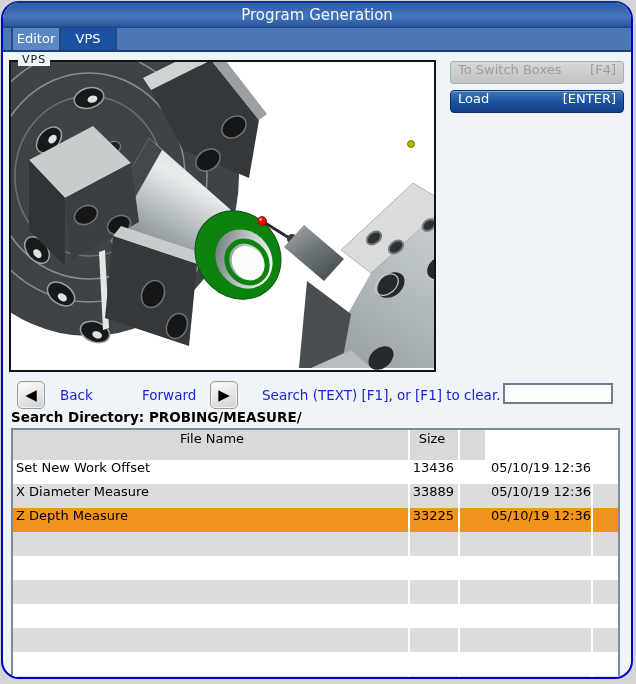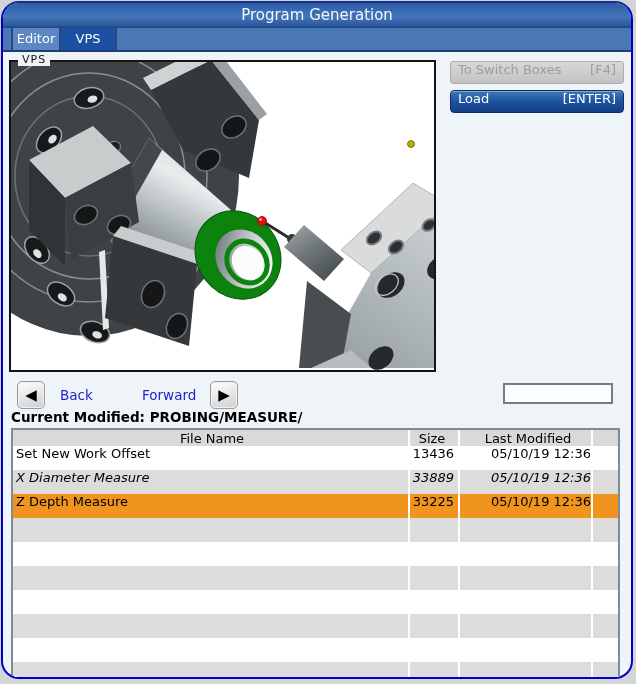--- a/index.html
+++ b/index.html
@@ -88,33 +88,33 @@
     position:absolute;left:500px;top:380px;width:110px;height:21px;
     box-sizing:border-box;border:2px solid #6e7e8a;background:#fbfeff;
     font-size:13px;padding:0 3px;outline:none;
   }
   .dir-row{position:absolute;left:8px;top:406px;font-size:13.5px;font-weight:bold;color:#000;}
   
   .file-table{
     position:absolute;left:8px;top:425px;width:609px;
     box-sizing:border-box;border:2px solid #7d8b96;background:#ffffff;
   }
-  .thead{display:flex;height:16px;background:#ffffff;}
+  .thead{display:flex;height:30px;background:#ffffff;}
   .thead .cell{
     background:#d9d9d9;color:#000;font-size:13px;line-height:17px;
     text-align:center;
   }
   .row{display:flex;height:24px;font-size:13px;line-height:16px;background:#ffffff;}
   .cell{box-sizing:border-box;margin-right:2px;overflow:hidden;white-space:nowrap;}
   .c-name{width:395px;padding-left:3px;text-align:left;}
   .c-size{width:48px;text-align:right;padding-right:4px;}
   .c-mod{width:131px;padding-left:5px;text-align:right;}
   .c-scroll{width:25px;margin-right:0;}
   .row.plain .cell{background:#ffffff;}
-  .row.stripe .cell{background:#dcdcdc;font-style:italic;}
+  .row.stripe .cell{background:#dcdcdc;}
   .row.selected .cell{background:#f0941e;}
 </style>
 </head>
 <body>
 
 <div class="screen">
   <div class="window">
 
     <div class="titlebar">
       <span>Program Generation</span>
@@ -294,32 +294,32 @@
     </div>
 
     <div class="nav-btn back">
       <span>◀</span>
     </div>
     <span class="nav-label back">Back</span>
     <span class="nav-label forward">Forward</span>
     <div class="nav-btn forward">
       <span>▶</span>
     </div>
+    <span class="search-hint">Search (TEXT) [F1], or [F1] to clear.</span>
     <input class="search-input" type="text" value="" style="">
 
     <div class="dir-row">
-      <span>Current Modified:</span>
+      <span>Search Directory:</span>
       <span>PROBING/MEASURE/</span>
     </div>
 
     <div class="file-table">
       <div class="thead">
         <div class="cell c-name">File Name</div>
         <div class="cell c-size">Size</div>
-        <div class="cell c-mod">Last Modified</div>
         <div class="cell c-scroll"></div>
       </div>
       <div>
         <div class="row plain">
           <div class="cell c-name">Set New Work Offset</div>
           <div class="cell c-size">13436</div>
           <div class="cell c-mod">05/10/19 12:36</div>
           <div class="cell c-scroll"></div>
         </div>
         <div class="row stripe">

